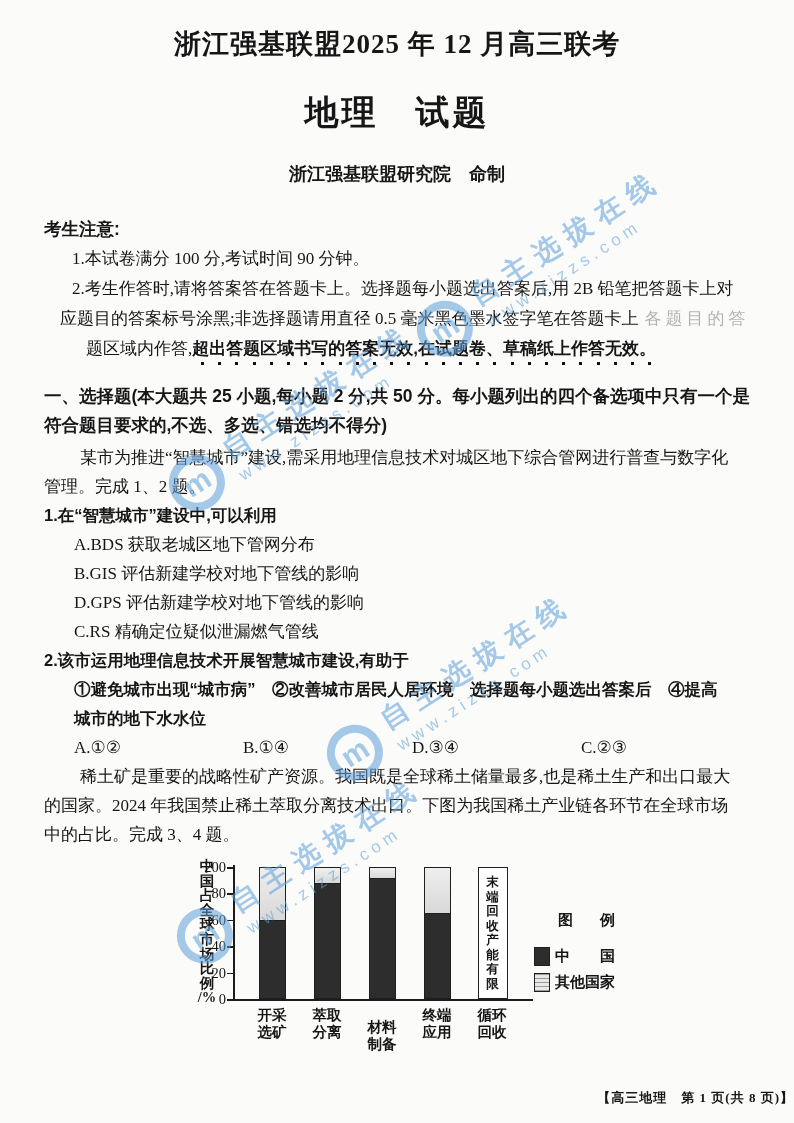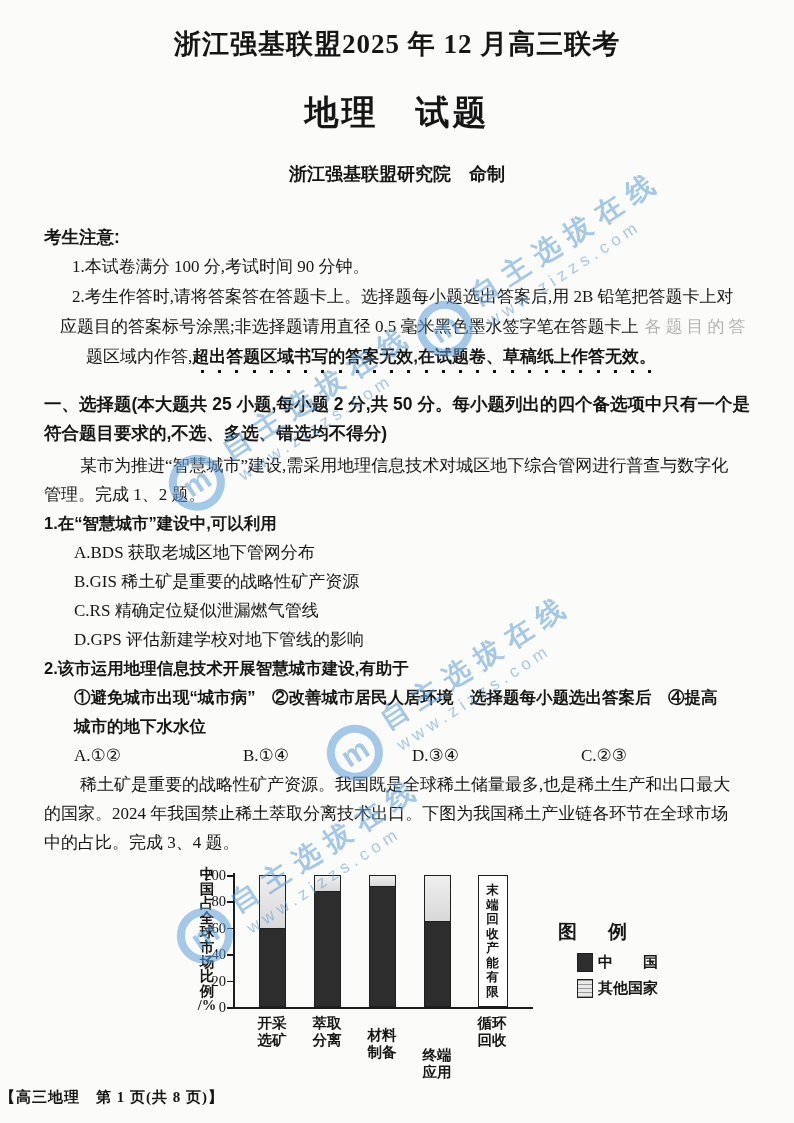--- a/index.html
+++ b/index.html
@@ -10,21 +10,21 @@
     width:794px; height:1123px; position:relative; overflow:hidden;
   }
   .page { position:relative; width:794px; height:1123px; }
   .content { padding:0 44px; }
   .center { text-align:center; }
 
   .title1 { padding-top:26px; font-size:27px; font-weight:bold; letter-spacing:1px; }
   .title2 { margin-top:28px; font-size:34px; font-weight:bold; letter-spacing:3px; }
   .title3 { margin-top:26px; font-size:18px; font-weight:bold; font-family:"Liberation Sans",sans-serif; }
 
-  .notice { margin-top:36px; }
+  .notice { margin-top:28px; }
   .nline { line-height:30px; font-size:17px; }
   .notice-header { font-weight:bold; font-family:"Liberation Sans",sans-serif; font-size:17.5px; }
   .ind1 { padding-left:28px; }
   .ind2 { padding-left:16px; }
   .ind3 { padding-left:42px; }
   .bold-clause {
     font-weight:bold; font-family:"Liberation Sans",sans-serif;
     background-image: repeating-linear-gradient(to right, #111 0 3px, transparent 3px 17.2px);
     background-repeat:no-repeat;
     background-position: 9px 100%;
@@ -55,30 +55,30 @@
   .seg-light { background:linear-gradient(#efefef,#d8d8d8); border-bottom:1.3px solid #1f1f1f; }
   .seg-dark  { flex:1; }
   .anno-bar { position:absolute; width:30px; background:#fff; border:1.6px solid #1f1f1f;
               display:flex; flex-direction:column; align-items:center; justify-content:space-between;
               padding:7px 0; }
   .anno-group { display:flex; flex-direction:column; align-items:center; }
   .anno-group span { font-size:12.5px; line-height:14.5px; font-weight:bold; }
   .xlabel { position:absolute; width:64px; text-align:center; font-size:14.5px; line-height:17px; font-weight:bold; }
   .xlabel span { display:block; }
   .legend { position:absolute; left:350px; top:60px; width:145px; }
-  .legend-title { font-size:19px; font-weight:bold; letter-spacing:6px; padding-left:24px; margin-bottom:8px; }
-  .legend-row { display:flex; align-items:flex-start; margin-bottom:7px;margin-left:43px; }
+  .legend-title { font-size:15px; font-weight:bold; letter-spacing:6px; padding-left:24px; margin-bottom:17px; }
+  .legend-row { display:flex; align-items:flex-start; margin-bottom:7px; }
   .legend-swatch { width:16px; height:19px; border:1.4px solid #1f1f1f; margin-right:5px; flex:none; }
   .legend-swatch.light { background-image:repeating-linear-gradient(0deg,#9a9a9a 0 1px, #e9e9e9 1px 4px); }
   .legend-label { font-size:15px; font-weight:bold; }
   .chart-caption { position:absolute; left:50px; top:194px; width:300px; text-align:center;
                    font-size:16.5px; letter-spacing:2px; }
 
-  .footer { position:absolute; bottom:16px; left:0; width:100%; text-align:left;
-            font-weight:bold; font-size:15px; letter-spacing:1px; }
+  .footer { position:absolute; bottom:16px; left:0; width:100%; text-align:right;
+            font-weight:bold; font-size:13px; letter-spacing:1px; }
 
   
   .wm { position:absolute; display:flex; align-items:center; gap:12px;
         transform:rotate(-33deg); color:#5e9fd8; opacity:0.55; z-index:40; pointer-events:none; }
   .wm-logo { width:56px; height:56px; border:8px solid currentColor; border-radius:50%;
              display:flex; align-items:center; justify-content:center;
              font-family:"Liberation Sans",sans-serif; font-weight:bold; font-size:30px; flex:none; }
   .wm-text { display:flex; flex-direction:column; }
   .wm-line1 { font-size:28px; font-weight:bold; letter-spacing:9px; font-family:"Liberation Sans",sans-serif; }
   .wm-line2 { font-size:17px; letter-spacing:5px; font-family:"Liberation Sans",sans-serif; }
@@ -145,23 +145,23 @@
     </div>
 
     <div style="margin-top:3px;">
       <div class="line p-ind">某市为推进“智慧城市”建设,需采用地理信息技术对城区地下综合管网进行普查与数字化</div>
       <div class="line">管理。完成 1、2 题。</div>
     </div>
 
     <div>
       <div class="line stem">1.在“智慧城市”建设中,可以利用</div>
       <div class="line opt-ind">A.BDS 获取老城区地下管网分布</div>
-      <div class="line opt-ind">B.GIS 稀土矿是重要的战略性矿产资源</div>
+      <div class="line opt-ind">B.GIS 评估新建学校对地下管线的影响</div>
+      <div class="line opt-ind">D.GPS 评估新建学校对地下管线的影响</div>
       <div class="line opt-ind">C.RS 精确定位疑似泄漏燃气管线</div>
-      <div class="line opt-ind">D.GPS 评估新建学校对地下管线的影响</div>
     </div>
 
     <div>
       <div class="line stem">2.该市运用地理信息技术开展智慧城市建设,有助于</div>
       <div class="line opt-ind q2items">①避免城市出现“城市病”　②改善城市居民人居环境　选择题每小题选出答案后　④提高</div>
       <div class="line opt-ind q2items">城市的地下水水位</div>
       <div class="line opt-row">
         <span>A.①②</span>
         <span>B.①④</span>
         <span>D.③④</span>
@@ -224,21 +224,21 @@
             <div class="seg-dark" style="background: rgb(45, 45, 45);"></div>
           </div>
           <div class="xlabel" style="left: 166px; top: 156px; margin-top: 12px;">
             <span>材料</span>
             <span>制备</span>
           </div>
           <div class="bar" style="left: 240px; top: 16px; height: 132px;">
             <div class="seg-light" style="height: 46.2px;"></div>
             <div class="seg-dark" style="background: rgb(45, 45, 45);"></div>
           </div>
-          <div class="xlabel" style="left: 221px; top: 156px; margin-top: 32px;">
+          <div class="xlabel" style="left: 221px; top: 156px;">
             <span>终端</span>
             <span>应用</span>
           </div>
           <div class="anno-bar" style="left: 293.5px; top: 16px; height: 132px;">
             <div class="anno-group">
               <span>末</span>
               <span>端</span>
               <span>回</span>
               <span>收</span>
             </div>

